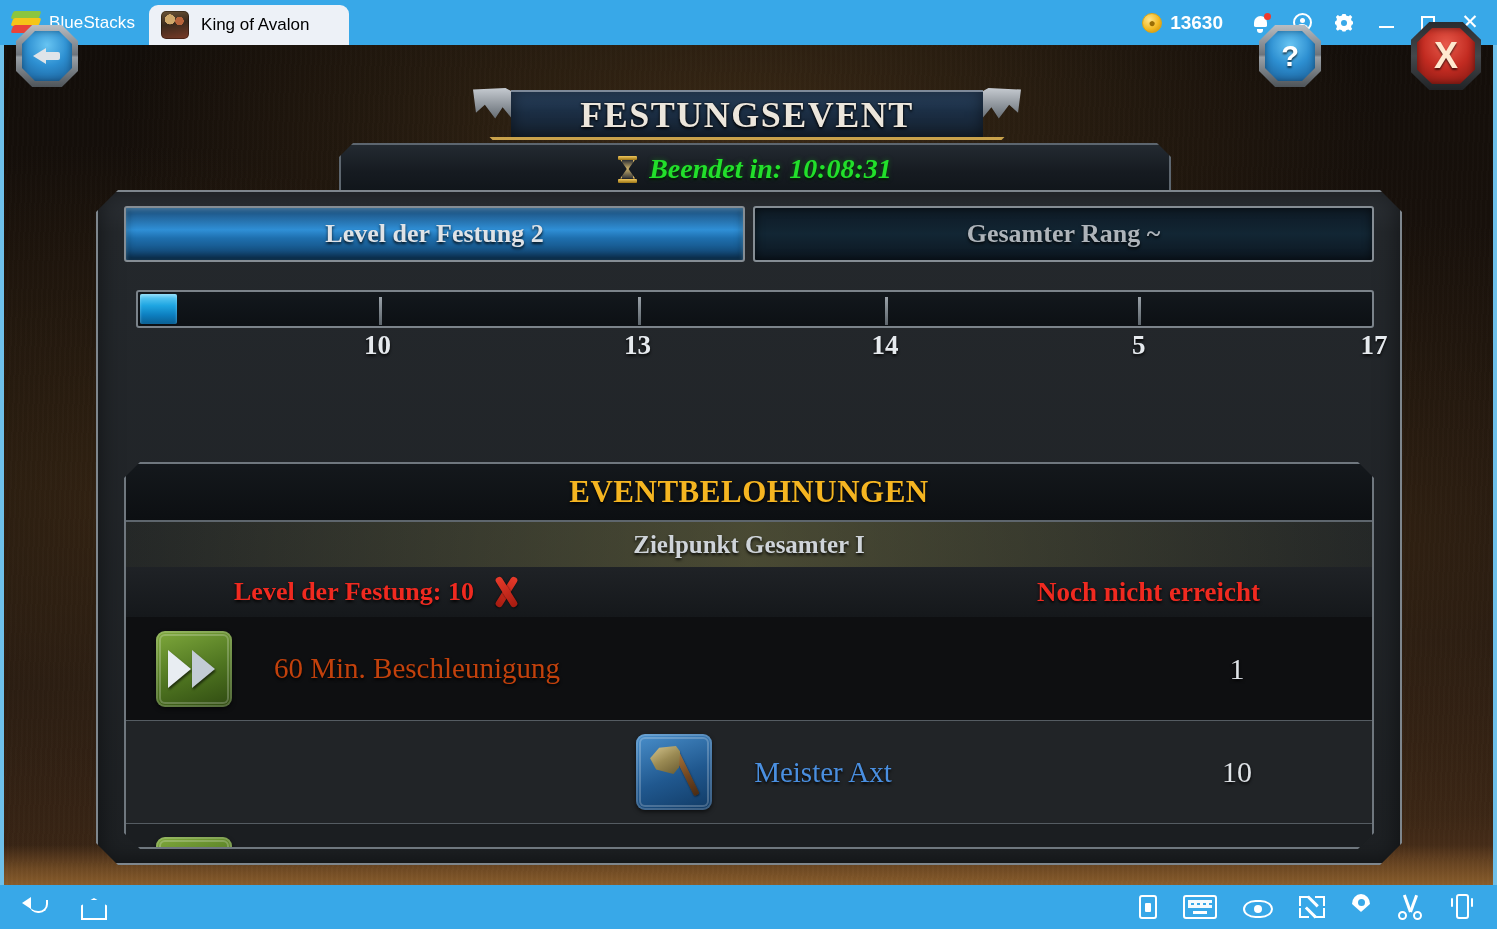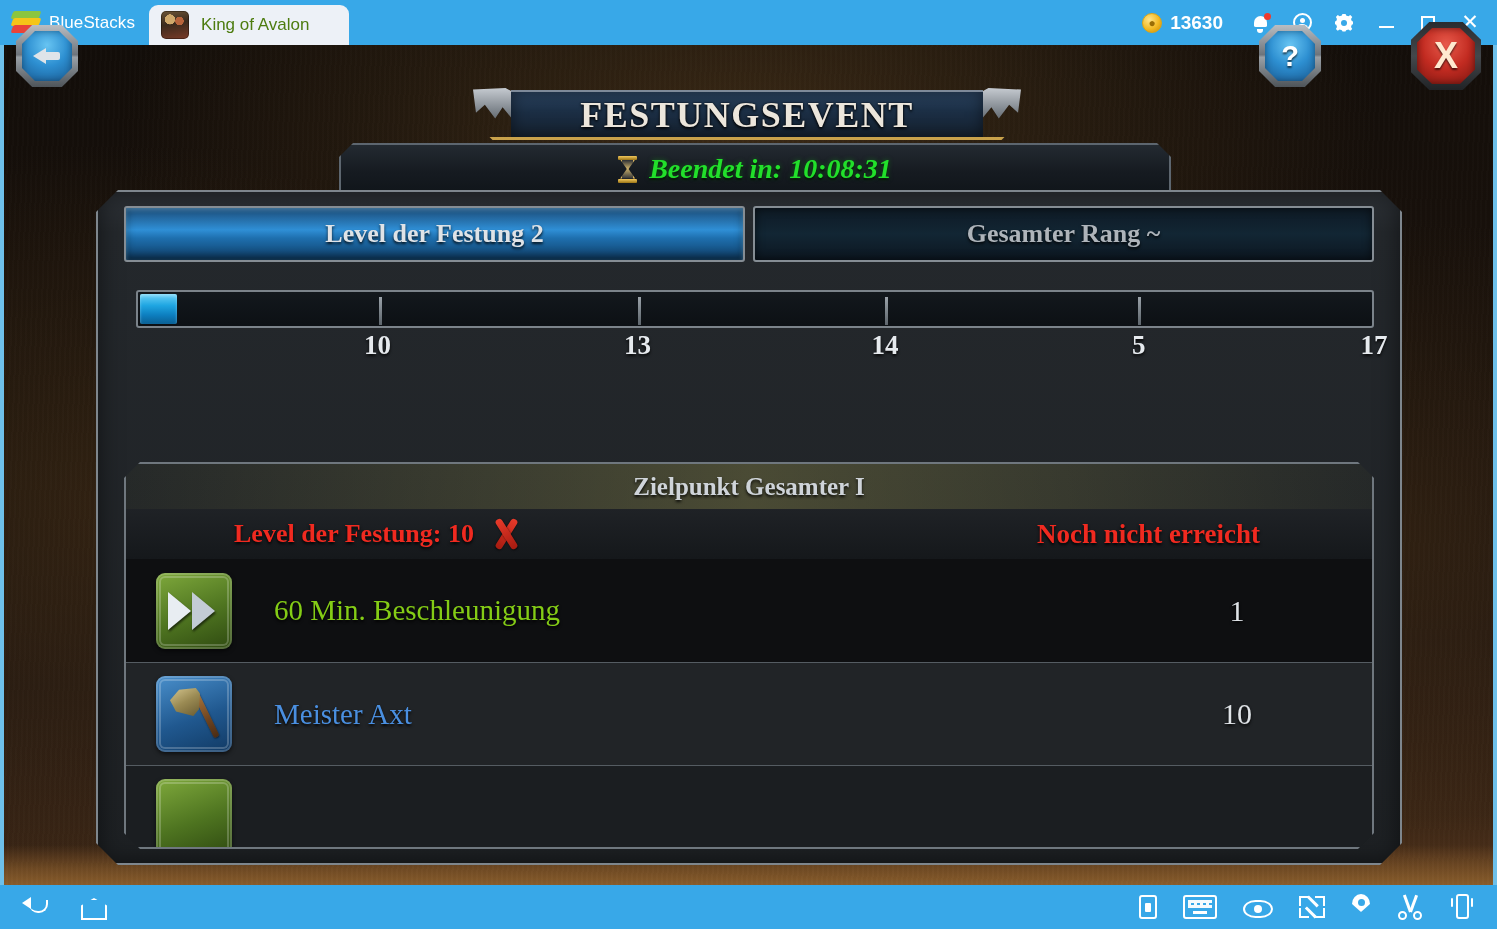--- a/index.html
+++ b/index.html
@@ -34,21 +34,21 @@
     color: #ffffff; font-size: 17px; letter-spacing: .1px; white-space: nowrap;
   }
 
   .bs-tab {
     height: 40px; min-width: 200px; border-radius: 9px 9px 0 0;
     display: flex; align-items: center; gap: 12px; padding: 0 16px 0 12px;
     position: relative;
   }
   .bs-tab.home { background: #7ccaf0; }
   .bs-tab.active { background: #edf1f7; }
-  .bs-tab-label { font-size: 17px; color: #4d7c0f; white-space: nowrap; }
+  .bs-tab-label { font-size: 17px; color: #000000; white-space: nowrap; }
   .bs-tab.home .bs-tab-label { color: #2d7fc4; }
 
   .tab-icon-home {
     width: 28px; height: 28px; border-radius: 50%; background: #2e8fd4;
     display: flex; align-items: center; justify-content: center; flex: none;
   }
   .tab-icon-home span {
     display: block; width: 13px; height: 9px; background: #ffffff;
     border-radius: 1px 1px 0 0; position: relative; margin-top: 4px;
   }
@@ -372,21 +372,21 @@
   .red-x::before { transform: rotate(32deg); }
   .red-x::after  { transform: rotate(-32deg); }
   .req-status { position: absolute; right: 112px; font-size: 27px; }
 
   .rwrow {
     height: 103px; display: flex; align-items: center;
     border-top: 1px solid #555c62;
     padding: 0 0 0 30px; position: relative;
   }
   .rwrow.first { border-top: none; background: #0e0f11; }
-  .rwrow.second { background: #212427; }
+  .rwrow.second { background: #212427; justify-content: center; }
   .rwrow.third  { background: #1b1e21; }
 
   .item-icon {
     width: 76px; height: 76px; border-radius: 9px; flex: none;
     position: relative; overflow: hidden;
     box-shadow: inset 0 0 0 2px rgba(255,255,255,.18), 0 2px 4px rgba(0,0,0,.6);
   }
   .icon-green { background: linear-gradient(160deg,#7fa93c 0%, #4e7420 55%, #2f4a11 100%); }
   .icon-blue  { background: linear-gradient(160deg,#4a90cc 0%, #20588f 55%, #113a64 100%); }
   .icon-green::after, .icon-blue::after {
@@ -632,36 +632,37 @@
             <div class="prog-ticklabel" style="left:19.5%">10</div>
             <div class="prog-ticklabel" style="left:40.5%">13</div>
             <div class="prog-ticklabel" style="left:60.5%">14</div>
             <div class="prog-ticklabel" style="left:81%">5</div>
             <div class="prog-ticklabel" style="left:100%">17</div>
           </div>
         </div>
       </div>
 
       <div class="rewards">
+        <div class="rewards-header">EVENTBELOHNUNGEN</div>
         <div class="subtier">Zielpunkt Gesamter I</div>
 
         <div class="reqrow">
           <div class="req-left">
             <div class="req-text">Level der Festung: 10</div>
             <div class="red-x"></div>
           </div>
           <div class="req-status">Noch nicht erreicht</div>
         </div>
 
         <div class="rwrow first">
           <div class="item-icon icon-green">
             <div class="chev c1"></div>
               <div class="chev c2"></div>
           </div>
-          <div class="item-name" id="iname0" style="color: #84cc16;">60 Min. Beschleunigung</div>
+          <div class="item-name" id="iname0" style="color: #c2410c;">60 Min. Beschleunigung</div>
           <div class="qty">1</div>
         </div>
 
         <div class="rwrow second">
           <div class="item-icon icon-blue">
             <div class="axe">
                 <div class="axe-handle"></div>
                 <div class="axe-head"></div>
               </div>
           </div>

